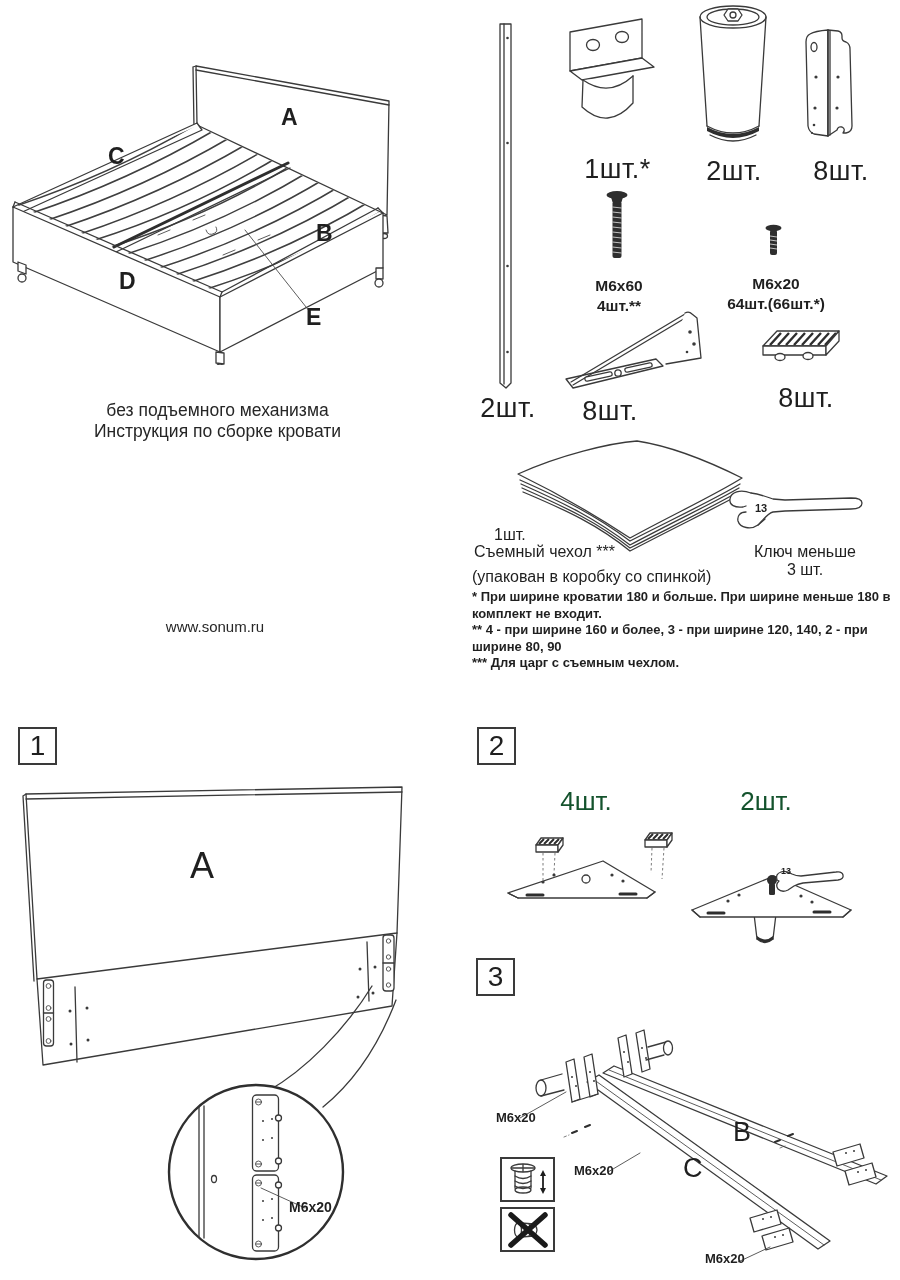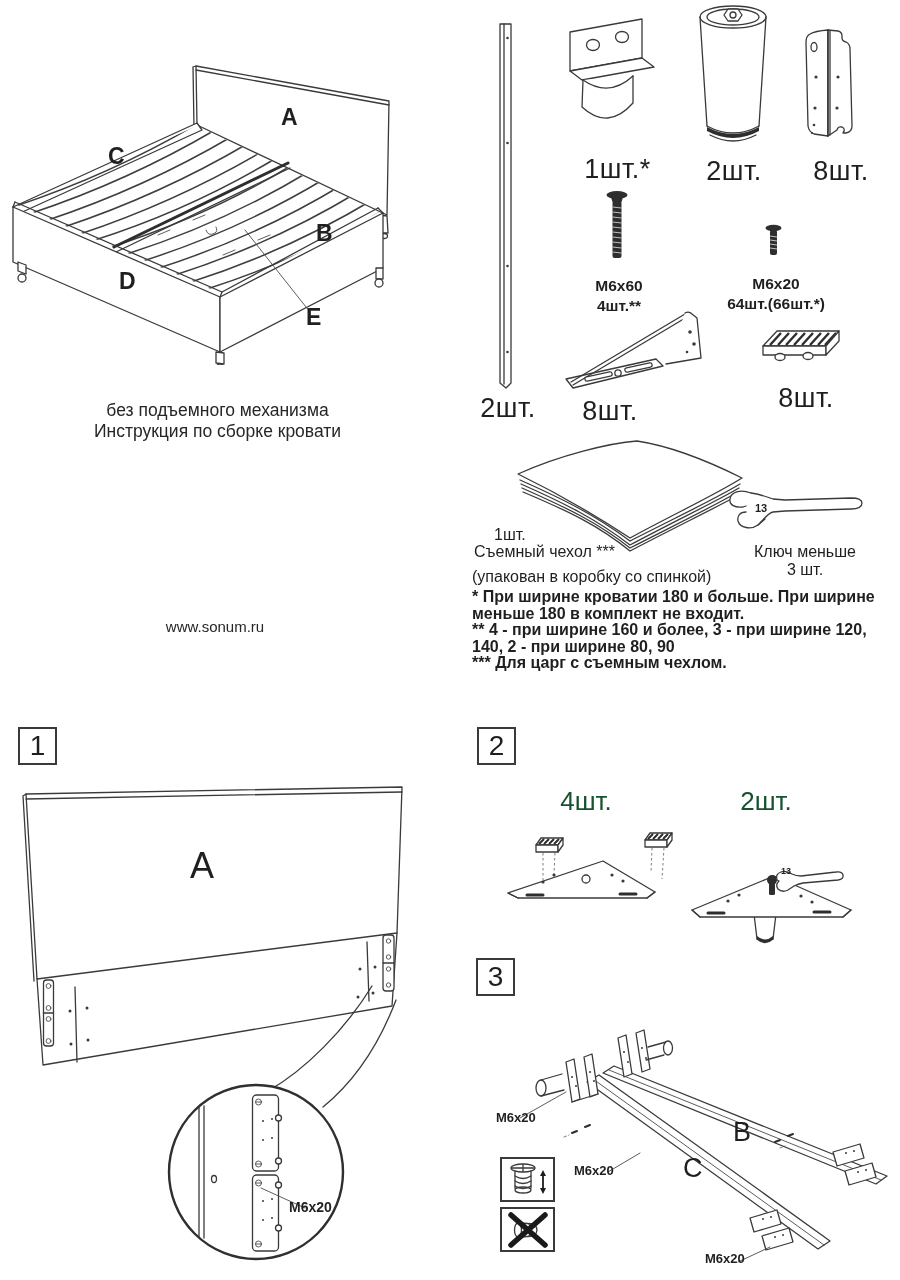--- a/index.html
+++ b/index.html
@@ -8,21 +8,21 @@
   .abs{position:absolute;}
   .ctr{text-align:center;}
   .qty-lg{font-size:27px;font-weight:500;color:#1f1f1f;letter-spacing:0.5px;}
   .qty-md{font-size:26px;font-weight:500;color:#14532d;}
   .lbl-md{font-size:15.5px;font-weight:700;color:#1f1f1f;}
   .lbl-cv{font-size:16px;font-weight:500;color:#1f1f1f;}
   .lbl-sm{font-size:13px;font-weight:600;color:#1f1f1f;}
   .bedlab{font-size:23px;font-weight:600;color:#1f1f1f;}
   .title{font-size:17.5px;font-weight:500;color:#262626;line-height:21px;}
   .site{font-size:15px;font-weight:500;color:#262626;}
-  .fnote{font-size:16px;font-weight:600;color:#1f1f1f;line-height:16.5px;}
+  .fnote{font-size:13px;font-weight:600;color:#1f1f1f;line-height:16.5px;}
   .stepbox{width:35px;height:34px;border:2px solid #3a3a3a;display:flex;align-items:center;
            justify-content:center;font-size:28px;font-weight:500;color:#1f1f1f;}
   .iconbox{width:51px;height:41px;border:2.5px solid #3a3a3a;background:#fff;
            display:flex;align-items:center;justify-content:center;}
   .biglab{font-size:36px;font-weight:500;color:#1f1f1f;}
   .bclab{font-size:27px;font-weight:500;color:#1f1f1f;}
   .tiny{font-size:9px;font-weight:700;color:#1f1f1f;}
   svg .ln{fill:none;stroke:#3a3a3a;stroke-width:1.3;stroke-linejoin:round;stroke-linecap:round;}
   svg .lnw{fill:#fff;stroke:#3a3a3a;stroke-width:1.3;stroke-linejoin:round;stroke-linecap:round;}
   svg .thin{fill:none;stroke:#4a4a4a;stroke-width:0.9;stroke-linecap:round;}

